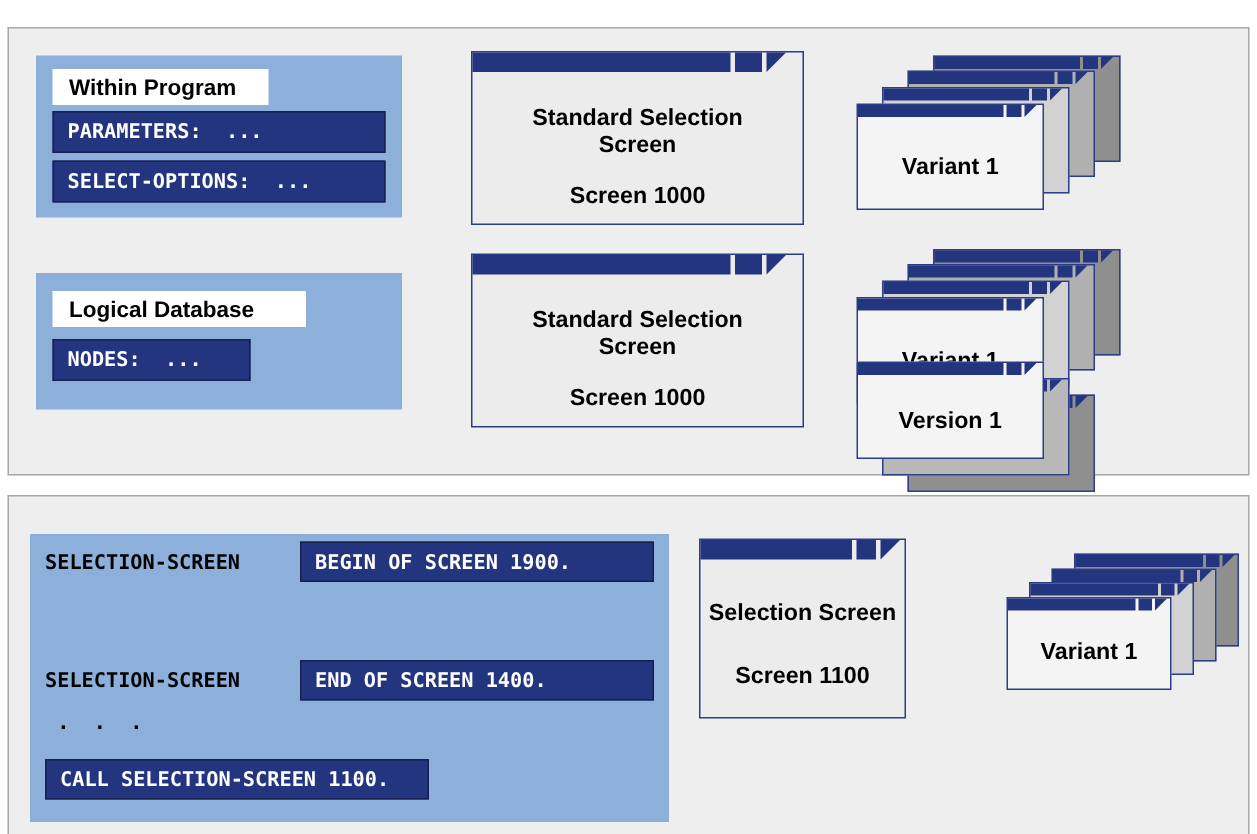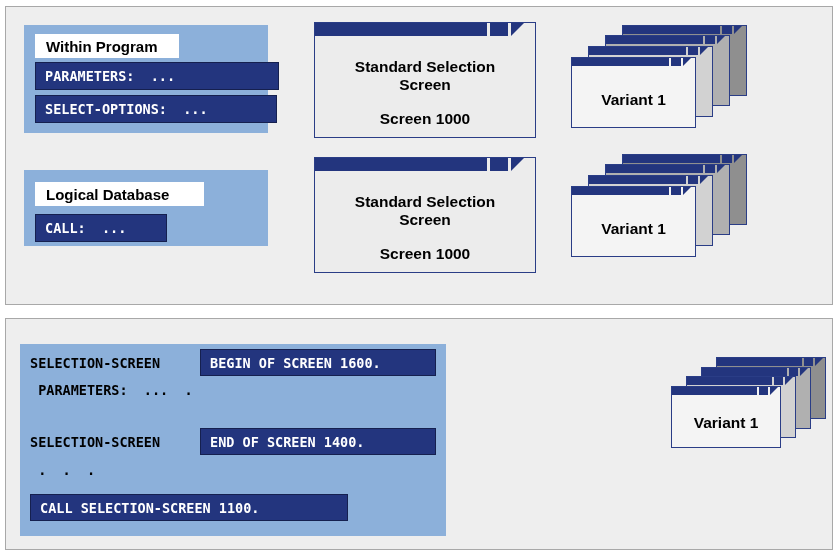--- a/index.html
+++ b/index.html
@@ -9,20 +9,21 @@
     background:#ffffff;
     font-family:"Liberation Sans", sans-serif;
     overflow:hidden;
     position:relative;
   }
   .panel{
     position:absolute;
     background:#eeeeee;
     border:1px solid #a8a8a8;
     box-sizing:border-box;
+    margin-top:12px;
   }
   #panel-top{left:5px;top:6px;width:828px;height:299px;}
   #panel-bottom{left:5px;top:318px;width:828px;height:232px;}
 
   
   .codebox{
     position:absolute;
     background:#8cb0da;
     box-sizing:border-box;
   }
@@ -129,27 +130,27 @@
     font-family:"Liberation Sans", sans-serif;
   }
 </style>
 </head>
 <body>
 
 <div class="panel" id="panel-top">
 
   <div class="codebox" style="left:18px;top:18px;width:244px;height:108px;">
     <div class="white-label" style="left:11px;top:9px;width:144px;height:24px;">Within Program</div>
-    <div class="blue-bar" style="left:11px;top:37px;width:244px;height:28px;">PARAMETERS:  ...</div>
-    <div class="blue-bar" style="left:11px;top:70px;width:242px;height:28px;">SELECT-OPTIONS:  ...</div>
-  </div>
-
-  <div class="codebox" style="left:18px;top:163px;width:244px;height:76px;">
+    <div class="blue-bar" style="left:11px;top:37px;width:222px;height:28px;">PARAMETERS:  ...</div>
+    <div class="blue-bar" style="left:11px;top:70px;width:222px;height:28px;">SELECT-OPTIONS:  ...</div>
+  </div>
+
+  <div class="codebox" style="left:18px;top:163px;width:244px;height:91px;">
     <div class="white-label" style="left:11px;top:12px;width:169px;height:24px;">Logical Database</div>
-    <div class="blue-bar" style="left:11px;top:44px;width:132px;height:28px;">CALL:  ...</div>
+    <div class="blue-bar" style="left:11px;top:44px;width:132px;height:28px;">NODES:  ...</div>
   </div>
 
   <div class="screen-card" style="left:308px;top:15px;width:222px;height:116px;">
     <div class="titlebar" style="width:172px;"></div>
     <div class="tseg" style="left:175px;width:18px;"></div>
     <div class="fold" style="left:196px;"></div>
     <div class="sc-text" style="top:35px;">Standard Selection</div>
     <div class="sc-text" style="top:53px;">Screen</div>
     <div class="sc-text" style="top:87px;">Screen 1000</div>
   </div>
@@ -204,41 +205,65 @@
       <div class="stk-fold" style="left:111px;"></div>
     </div>
     <div class="stk-card" style="left:0px;top:32px;width:125px;height:71px;background:#f4f4f4;">
       <div class="stk-title" style="width:97px;"></div>
       <div class="stk-seg" style="left:99px;width:10px;"></div>
       <div class="stk-fold" style="left:111px;"></div>
       <div class="stk-label" style="top:33px;">Variant  1</div>
     </div>
   </div>
 
+  <div class="stack" style="left:565px;top:222px;width:180px;height:95px;">
+    <div class="stk-card" style="left:34px;top:22px;width:125px;height:65px;background:#8f8f8f;">
+      <div class="stk-title" style="width:97px;"></div>
+      <div class="stk-seg" style="left:99px;width:10px;"></div>
+      <div class="stk-fold" style="left:111px;"></div>
+    </div>
+    <div class="stk-card" style="left:17px;top:11px;width:125px;height:65px;background:#b8b8b8;">
+      <div class="stk-title" style="width:97px;"></div>
+      <div class="stk-seg" style="left:99px;width:10px;"></div>
+      <div class="stk-fold" style="left:111px;"></div>
+    </div>
+    <div class="stk-card" style="left:0px;top:0px;width:125px;height:65px;background:#f4f4f4;">
+      <div class="stk-title" style="width:97px;"></div>
+      <div class="stk-seg" style="left:99px;width:10px;"></div>
+      <div class="stk-fold" style="left:111px;"></div>
+      <div class="stk-label" style="top:30px;">Version 1</div>
+    </div>
+  </div>
 
 </div>
 
 <div class="panel" id="panel-bottom">
 
   <div class="codebox" style="left:14px;top:25px;width:426px;height:192px;padding-left:30px;">
 
     <div class="code-label" style="left:10px;top:5px;height:27px;">SELECTION-SCREEN</div>
-    <div class="blue-bar" style="left:180px;top:5px;width:236px;height:27px;">BEGIN OF SCREEN 1600.</div>
-
-    <div class="plain-code" style="left:10px;top:34px;height:24px;"> PARAMETERS:  ...  .</div>
+    <div class="blue-bar" style="left:180px;top:5px;width:236px;height:27px;">BEGIN OF SCREEN 1900.</div>
+
 
 
     <div class="code-label" style="left:10px;top:84px;height:27px;">SELECTION-SCREEN</div>
     <div class="blue-bar" style="left:180px;top:84px;width:236px;height:27px;">END OF SCREEN 1400.</div>
 
     <div class="plain-code" style="left:10px;top:114px;height:24px;"> .  .  .</div>
 
-    <div class="blue-bar" style="left:10px;top:150px;width:318px;height:27px;">CALL SELECTION-SCREEN 1100.</div>
-  </div>
-
+    <div class="blue-bar" style="left:10px;top:150px;width:256px;height:27px;">CALL SELECTION-SCREEN 1100.</div>
+  </div>
+
+  <div class="screen-card" style="left:460px;top:28px;width:138px;height:120px;">
+    <div class="titlebar" style="width:101px;"></div>
+    <div class="tseg" style="left:104px;width:13px;"></div>
+    <div class="fold" style="left:120px;"></div>
+    <div class="sc-text" style="top:40px;">Selection Screen</div>
+    <div class="sc-text" style="top:82px;">Screen 1100</div>
+  </div>
 
   <div class="stack" style="left:665px;top:38px;width:160px;height:92px;">
     <div class="stk-card" style="left:45px;top:0px;width:110px;height:62px;background:#8f8f8f;">
       <div class="stk-title" style="width:85px;"></div>
       <div class="stk-seg" style="left:87px;width:9px;"></div>
       <div class="stk-fold" style="left:98px;"></div>
     </div>
     <div class="stk-card" style="left:30px;top:10px;width:110px;height:62px;background:#b0b0b0;">
       <div class="stk-title" style="width:85px;"></div>
       <div class="stk-seg" style="left:87px;width:9px;"></div>

